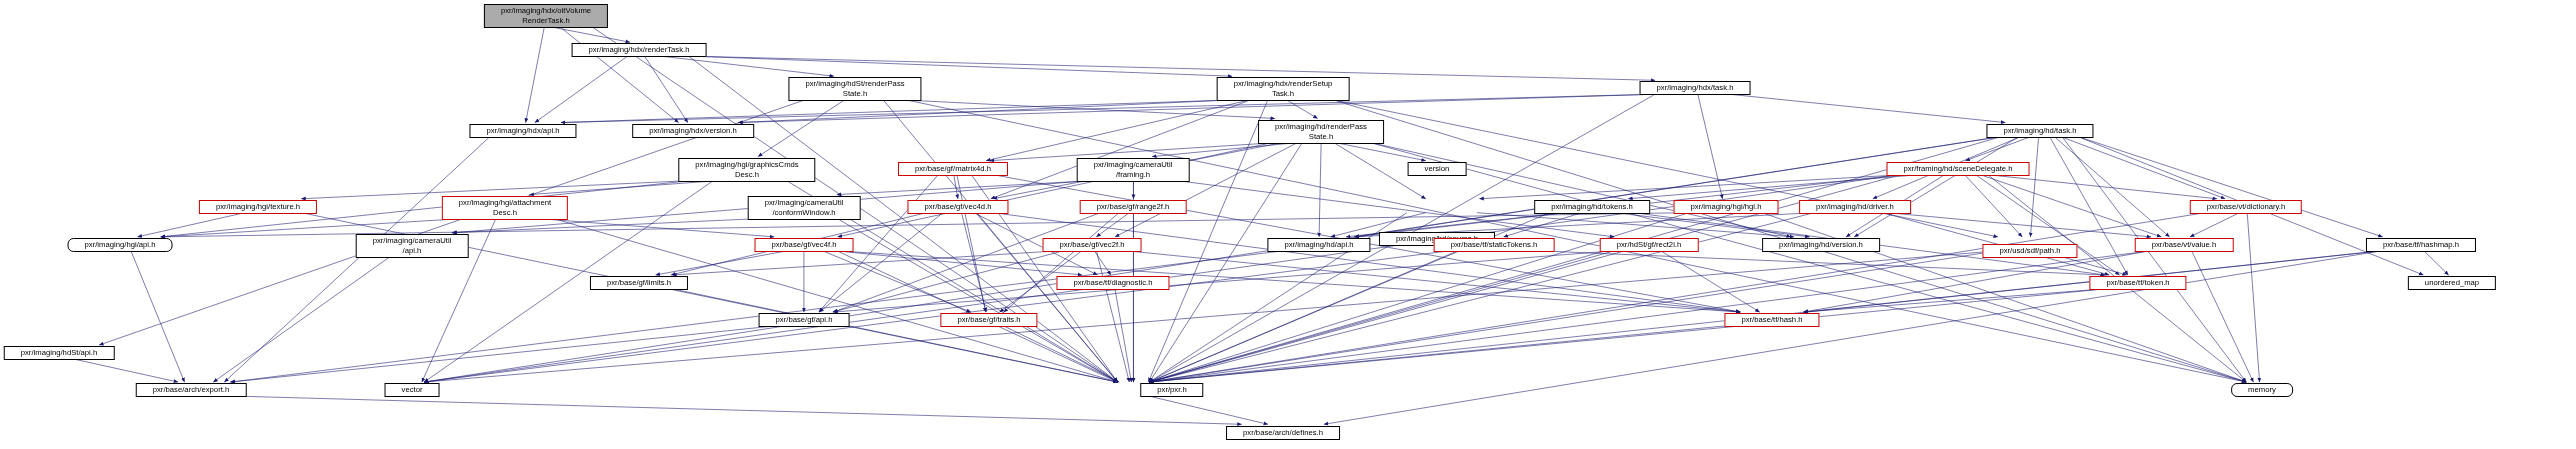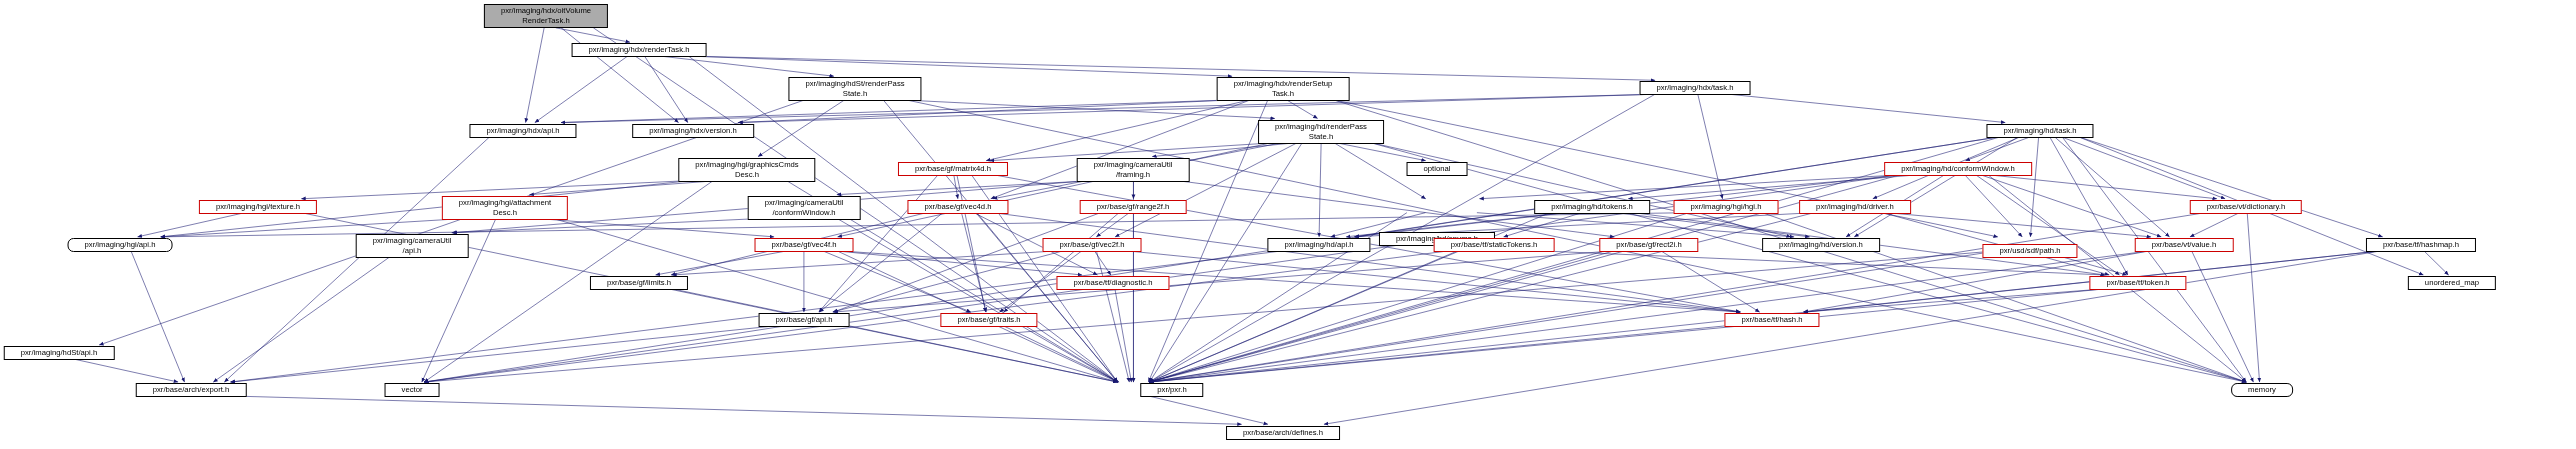--- a/index.html
+++ b/index.html
@@ -256,24 +256,24 @@
       <span class="node-line">Desc.h</span>
     </div>
     <div class="node truncated" style="left: 953px; top: 162px;">
       <span class="node-line">pxr/base/gf/matrix4d.h</span>
     </div>
     <div class="node" style="left: 1133px; top: 158px;">
       <span class="node-line">pxr/imaging/cameraUtil</span>
       <span class="node-line">/framing.h</span>
     </div>
     <div class="node" style="left: 1437px; top: 162px;">
-      <span class="node-line">optional</span>
+      <span class="node-line">version</span>
     </div>
     <div class="node truncated" style="left: 1958px; top: 162px;">
-      <span class="node-line">pxr/imaging/hd/conformWindow.h</span>
+      <span class="node-line">pxr/framing/hd/sceneDelegate.h</span>
     </div>
     <div class="node truncated" style="left: 258px; top: 200px;">
       <span class="node-line">pxr/imaging/hgi/texture.h</span>
     </div>
     <div class="node truncated" style="left: 505px; top: 196px;">
       <span class="node-line">pxr/imaging/hgi/attachment</span>
       <span class="node-line">Desc.h</span>
     </div>
     <div class="node" style="left: 804px; top: 196px;">
       <span class="node-line">pxr/imaging/cameraUtil</span>
@@ -313,21 +313,21 @@
     <div class="node truncated" style="left: 1092px; top: 238px;">
       <span class="node-line">pxr/base/gf/vec2f.h</span>
     </div>
     <div class="node" style="left: 1319px; top: 238px;">
       <span class="node-line">pxr/imaging/hd/api.h</span>
     </div>
     <div class="node truncated" style="left: 1494px; top: 238px;">
       <span class="node-line">pxr/base/tf/staticTokens.h</span>
     </div>
     <div class="node truncated" style="left: 1649px; top: 238px;">
-      <span class="node-line">pxr/base/gf/rect2i.h</span>
+      <span class="node-line">pxr/hdSt/gf/rect2i.h</span>
     </div>
     <div class="node" style="left: 1776px; top: 238px; margin-left: 45px;">
       <span class="node-line">pxr/imaging/hd/version.h</span>
     </div>
     <div class="node truncated" style="left: 2030px; top: 244px; text-align: right;">
       <span class="node-line">pxr/usd/sdf/path.h</span>
     </div>
     <div class="node truncated" style="left: 2184px; top: 238px;">
       <span class="node-line">pxr/base/vt/value.h</span>
     </div>

